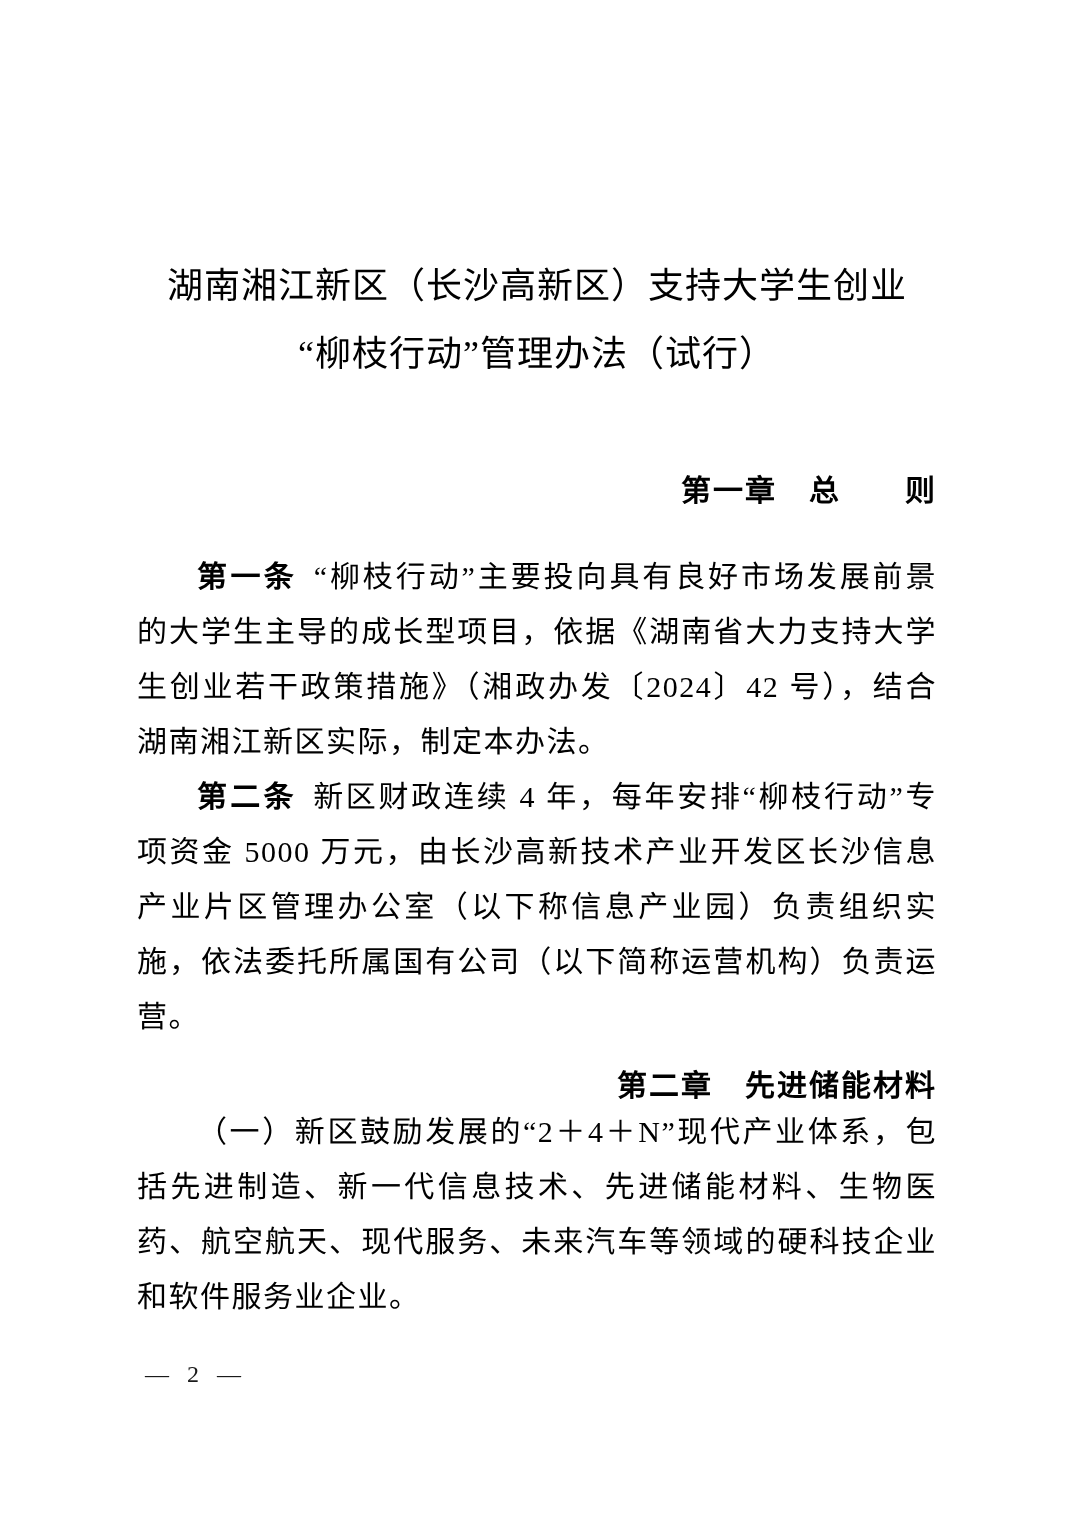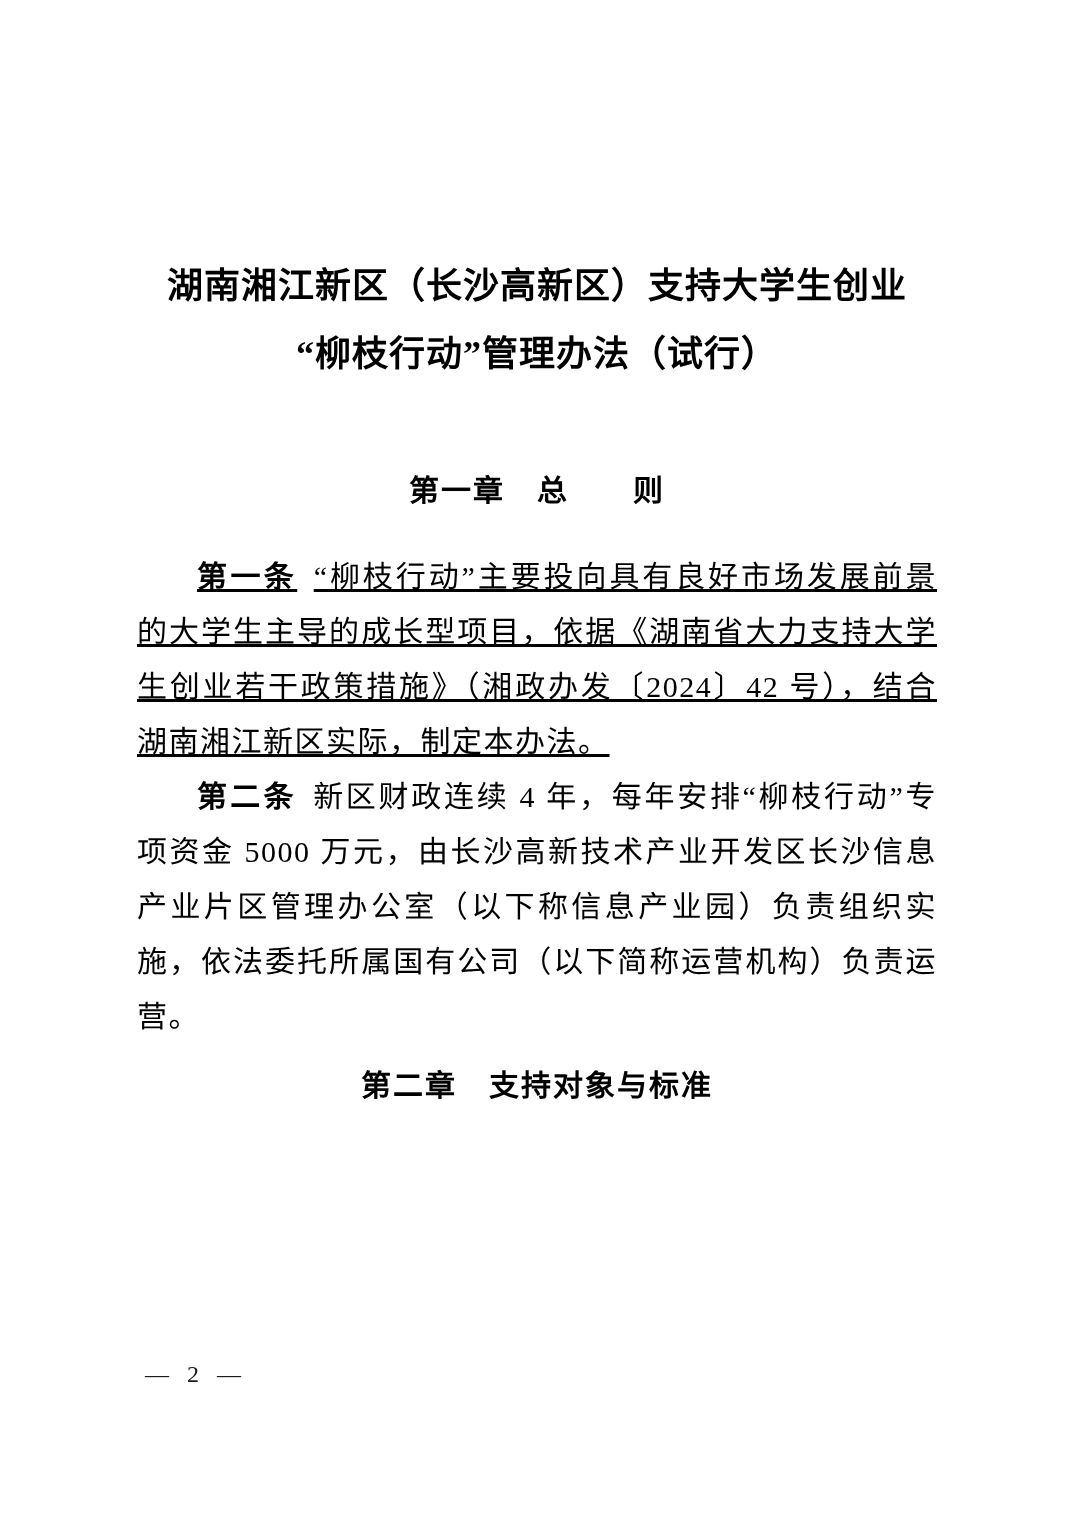--- a/index.html
+++ b/index.html
@@ -19,51 +19,51 @@
   .content {
     position: absolute;
     left: 137px;
     top: 0;
     width: 800px;
     padding-top: 252px;
   }
   .doc-title {
     margin: 0;
     font-family: "Liberation Serif", "DejaVu Serif", serif;
-    font-weight: 700;
+    font-weight: 400;
     font-size: 36px;
     line-height: 68px;
     text-align: center;
     letter-spacing: 1px;
   }
   .title-line {
     display: block;
   }
   .chapter {
     margin: 0;
     font-family: "Liberation Sans", "DejaVu Sans", sans-serif;
     font-weight: 700;
     font-size: 30px;
     line-height: 36px;
-    text-align: center;
+    text-align: right;
     letter-spacing: 2px;
   }
   .chapter-1 { margin-top: 85px; }
   .chapter-2 { margin-top: 24px; }
   .para {
     margin: 0;
     font-family: "Liberation Serif", "DejaVu Serif", serif;
     font-size: 30px;
     line-height: 55px;
     letter-spacing: 1.5px;
     text-align: justify;
     text-justify: inter-character;
     text-indent: 2em;
   }
-  .lead-para { margin-top: 40px; text-decoration: underline; }
+  .lead-para { margin-top: 40px; }
   .lead {
     font-family: "Liberation Sans", "DejaVu Sans", sans-serif;
     font-weight: 700;
     letter-spacing: 2px;
     margin-right: 0.55em;
   }
   .footer {
     position: absolute;
     left: 145px;
     top: 1358px;
@@ -84,20 +84,21 @@
       <span class="title-line">湖南湘江新区（长沙高新区）支持大学生创业</span>
       <span class="title-line">“柳枝行动”管理办法（试行）</span>
     </h1>
 
     <h2 class="chapter chapter-1">第一章　总　　则</h2>
 
     <p class="para lead-para"><span class="lead">第一条</span><span>“柳枝行动”主要投向具有良好市场发展前景的大学生主导的成长型项目，依据《湖南省大力支持大学生创业若干政策措施》（湘政办发〔2024〕42 号），结合湖南湘江新区实际，制定本办法。</span></p>
 
     <p class="para"><span class="lead">第二条</span><span>新区财政连续 4 年，每年安排“柳枝行动”专项资金 5000 万元，由长沙高新技术产业开发区长沙信息产业片区管理办公室（以下称信息产业园）负责组织实施，依法委托所属国有公司（以下简称运营机构）负责运营。</span></p>
 
-    <h2 class="chapter chapter-2">第二章　支持对象与标准</h2>
+    <h2 class="chapter chapter-2">第二章　先进储能材料</h2>
 
 
+    <p class="para"><span>（一）新区鼓励发展的“2＋4＋N”现代产业体系，包括先进制造、新一代信息技术、先进储能材料、生物医药、航空航天、现代服务、未来汽车等领域的硬科技企业和软件服务业企业。</span></p>
 
   </div>
 
   <div class="footer">— 2 —</div>
 </div>
 
 </body></html>

